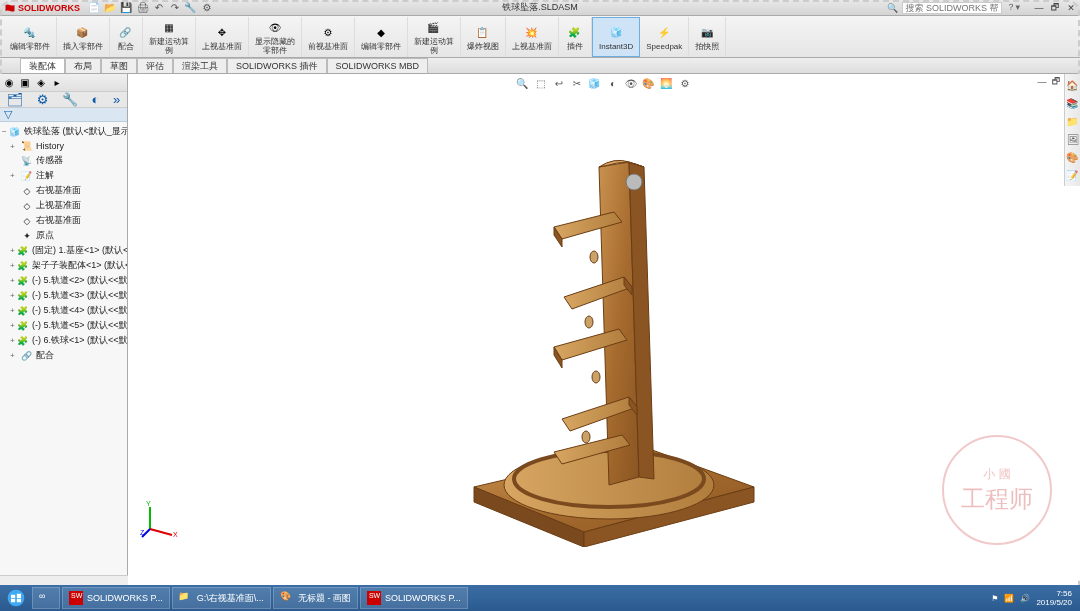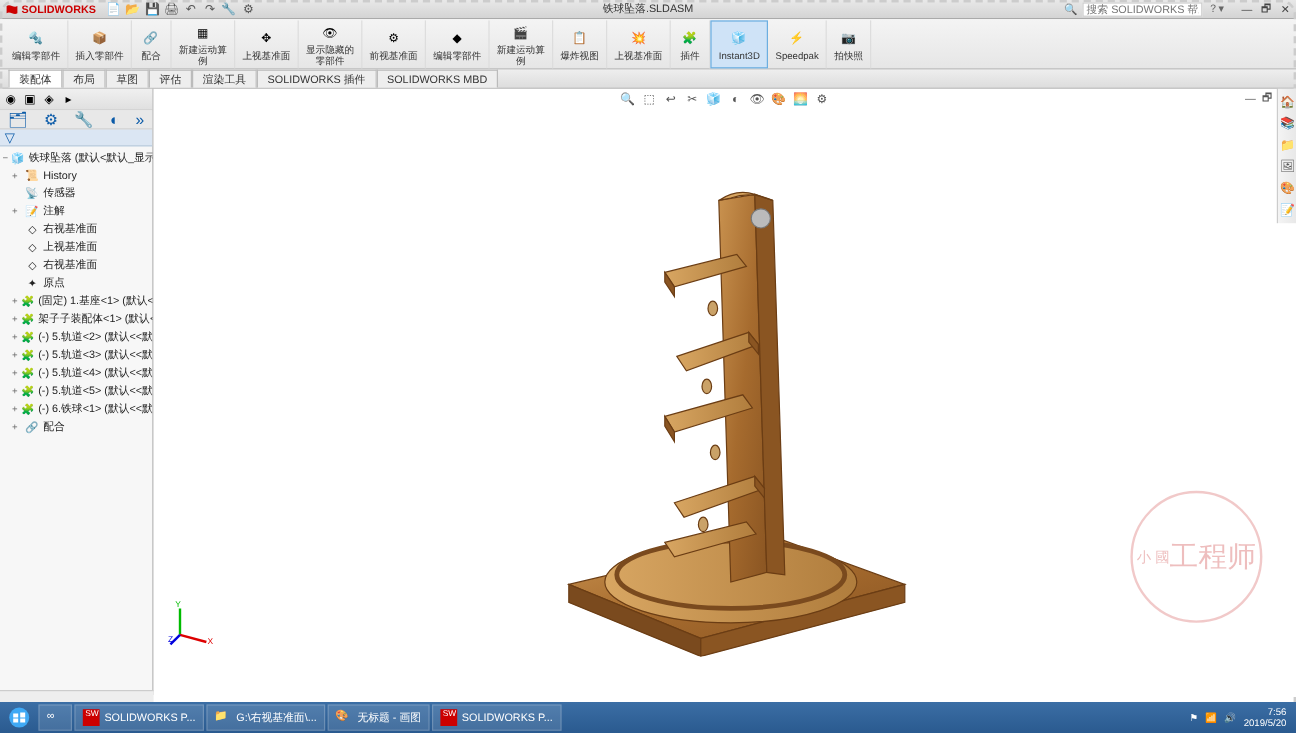--- a/index.html
+++ b/index.html
@@ -12,21 +12,21 @@
 .titlebar .doc-title { position: absolute; left: 50%; transform: translateX(-50%); font-size: 9px; color: #333; }
 .titlebar .search { position: absolute; right: 60px; display: flex; align-items: center; gap: 4px; font-size: 9px; color: #666; }
 .titlebar .search input { width: 100px; height: 12px; font-size: 9px; border: 1px solid #ccc; padding: 0 2px; }
 .titlebar .winctrl { position: absolute; right: 2px; display: flex; gap: 2px; }
 .titlebar .winctrl span { width: 14px; height: 12px; display: flex; align-items: center; justify-content: center; font-size: 9px; color: #444; cursor: pointer; }
 .ribbon { height: 42px; background: linear-gradient(#f4f4f4,#e6e6e6); border-bottom: 1px solid #aaa; display: flex; align-items: center; padding: 0 4px; gap: 0; }
 .ribbon .rbtn { display: flex; flex-direction: column; align-items: center; justify-content: center; padding: 2px 6px; height: 40px; cursor: pointer; border-right: 1px solid #ddd; }
 .ribbon .rbtn.active { background: #cfe3f7; border: 1px solid #6caee0; }
 .ribbon .rbtn .ico { width: 20px; height: 20px; display: flex; align-items: center; justify-content: center; }
 .ribbon .rbtn .lbl { font-size: 8px; color: #333; text-align: center; line-height: 9px; max-width: 40px; }
-.cmdtabs { height: 16px; background: linear-gradient(#eee,#ddd); border-bottom: 1px solid #aaa; display: flex; padding-left: 7px; gap: 0; }
+.cmdtabs { height: 16px; background: linear-gradient(#eee,#ddd); border-bottom: 1px solid #aaa; display: flex; padding-left: 20px; gap: 0; }
 .cmdtabs .tab { padding: 1px 8px; font-size: 9px; color: #333; border: 1px solid #bbb; border-bottom: none; background: #eee; cursor: pointer; height: 15px; display: flex; align-items: center; }
 .cmdtabs .tab.active { background: #fff; }
 .main { display: flex; height: 505px; position: relative; }
 .fm { width: 128px; background: #f7f7f7; border-right: 1px solid #aaa; overflow: hidden; position: relative; }
 .fm-icons { height: 18px; background: linear-gradient(#f0f0f0,#e0e0e0); border-bottom: 1px solid #ccc; display: flex; align-items: center; padding: 0 2px; gap: 2px; }
 .fm-icons span { width: 14px; height: 14px; display: flex; align-items: center; justify-content: center; font-size: 10px; cursor: pointer; }
 .fm-tabs { height: 16px; background: #e8e8e8; display: flex; align-items: center; justify-content: space-around; border-bottom: 1px solid #ccc; }
 .fm-tabs span { font-size: 13px; cursor: pointer; color: #0a5aa8; }
 .fm-filter { height: 14px; background: #dbe6f3; border-bottom: 1px solid #bcd; display: flex; align-items: center; padding-left: 4px; }
 .fm-filter span { font-size: 11px; cursor: pointer; color: #0a5aa8; margin-right: 2px; }
@@ -47,21 +47,21 @@
 .statusbar .sr { display: flex; gap: 10px; align-items: center; pointer-events: auto; }
 .statusbar .sicons { display: flex; gap: 2px; }
 .statusbar .sicons span { width: 12px; height: 12px; display: flex; align-items: center; justify-content: center; cursor: pointer; color: #555; }
 .taskbar { position: absolute; bottom: 0; left: 0; right: 0; height: 26px; background: linear-gradient(#3b6ea5,#2a5a8f); display: flex; align-items: center; padding: 0 2px; gap: 2px; }
 .taskbar .start { width: 28px; height: 24px; display: flex; align-items: center; justify-content: center; cursor: pointer; }
 .taskbar .tbtn { height: 22px; padding: 0 6px; background: rgba(255,255,255,0.12); border: 1px solid rgba(255,255,255,0.2); display: flex; align-items: center; gap: 4px; font-size: 9px; color: #fff; cursor: pointer; }
 .taskbar .tbtn .tico { width: 14px; height: 14px; }
 .taskbar .tray { margin-left: auto; display: flex; align-items: center; gap: 6px; font-size: 8px; color: #fff; padding-right: 6px; }
 .right-toolbar { position: absolute; right: 0; top: 74px; width: 16px; background: linear-gradient(to left,#e8e8e8,#f4f4f4); border-left: 1px solid #ccc; display: flex; flex-direction: column; gap: 4px; padding: 4px 1px; }
 .right-toolbar span { width: 14px; height: 14px; font-size: 10px; color: #555; display: flex; align-items: center; justify-content: center; cursor: pointer; }
-.watermark { position: absolute; right: 28px; bottom: 60px; width: 110px; height: 110px; border: 2px solid rgba(200,40,40,0.25); border-radius: 50%; display: flex; flex-direction: row; align-items: center; justify-content: center; color: rgba(200,40,40,0.3); font-size: 24px; font-family: "KaiTi", serif; pointer-events: none; }
+.watermark { position: absolute; right: 28px; bottom: 34px; width: 110px; height: 110px; border: 2px solid rgba(200,40,40,0.25); border-radius: 50%; display: flex; flex-direction: column; align-items: center; justify-content: center; color: rgba(200,40,40,0.3); font-size: 24px; font-family: "KaiTi", serif; pointer-events: none; }
 .watermark .wm-small { font-size: 12px; }
 .model-svg { position: absolute; left: 50%; top: 50%; transform: translate(-50%,-50%); }
 .decor-border { position: absolute; inset: 0; pointer-events: none; border: 2px dashed #ccc; border-radius: 12px; }
 .scrollbar-h { position: absolute; bottom: 26px; left: 0; width: 128px; height: 10px; background: #eee; border-top: 1px solid #ccc; }
 </style>
 </head>
 <body>
 
 <div class="decor-border"></div>
 

